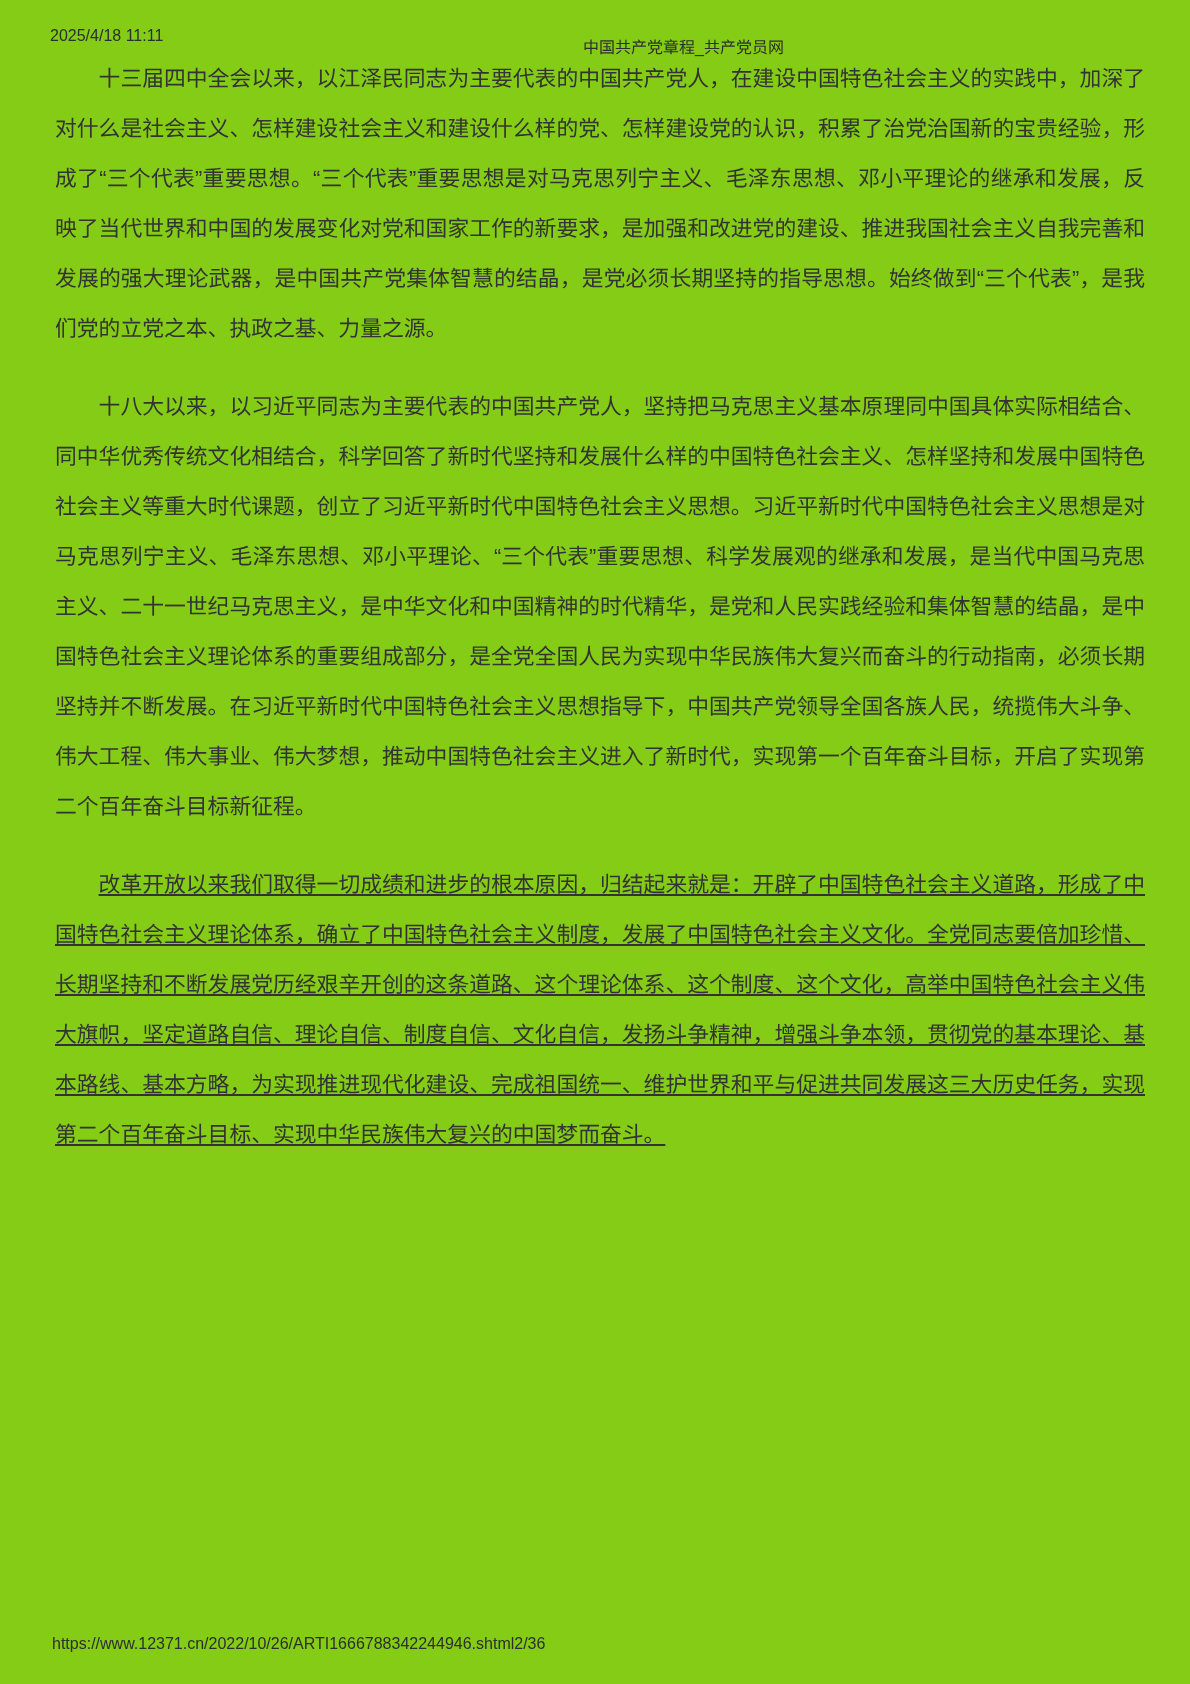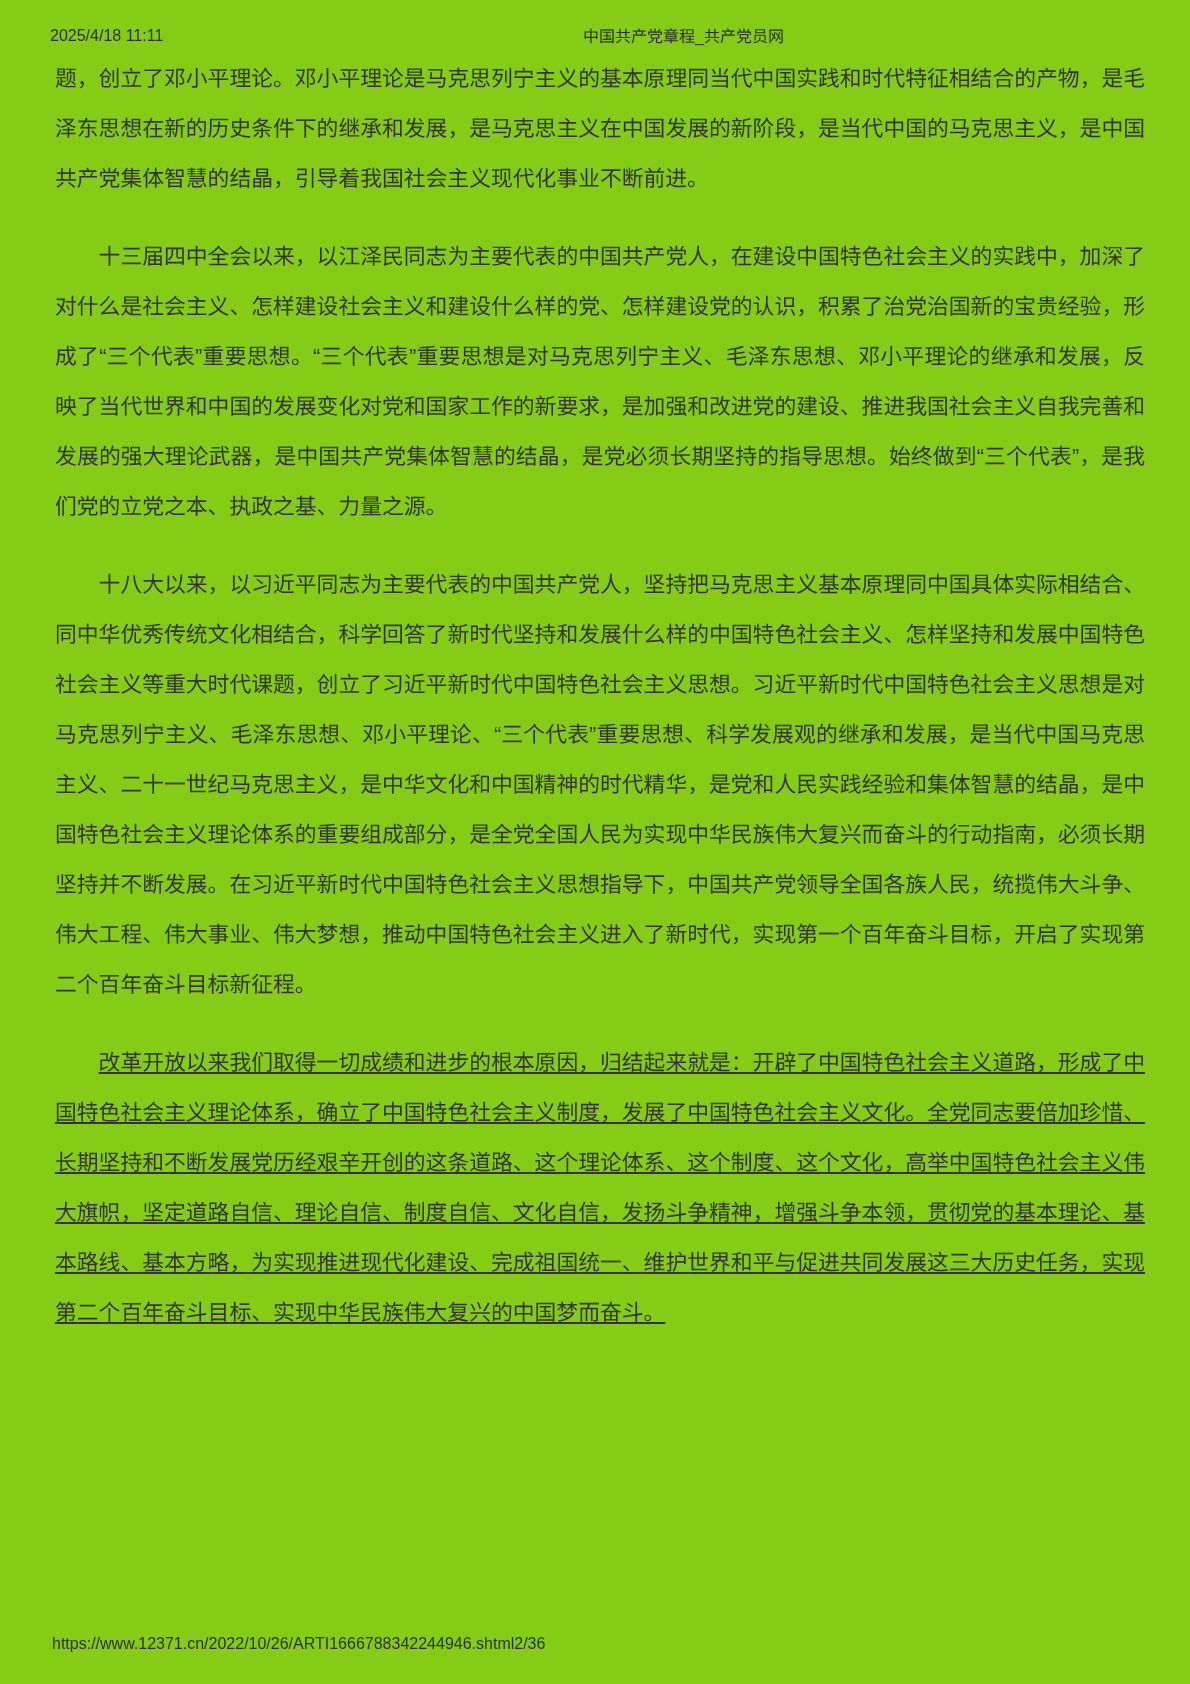--- a/index.html
+++ b/index.html
@@ -9,21 +9,21 @@
     background:#84cc16;
     font-family:"Liberation Sans","DejaVu Sans",sans-serif;
     color:#333333;
     overflow:hidden;
   }
   .print-header{
     position:absolute;top:26px;left:50px;right:45px;height:20px;
     font-size:16px;line-height:20px;color:#2e2e2e;white-space:nowrap;
   }
   .h-date{position:absolute;left:0;top:0;}
-  .h-title{position:absolute;left:533px;top:1px;}
+  .h-title{position:absolute;left:533px;top:12px;}
   .doc{
     position:absolute;top:54px;left:55px;width:1090px;
   }
   .doc p.para{
     margin:0 0 28px 0;
     font-size:21.8px;
     line-height:50px;
     text-align:justify;
     color:#333333;
     word-break:break-all;
@@ -40,21 +40,20 @@
 <body>
 
 <div class="page">
 
   <header class="print-header">
     <span class="h-date">2025/4/18 11:11</span>
     <span class="h-title">中国共产党章程_共产党员网</span>
   </header>
 
   <main class="doc">
-      <p class="para">题，创立了邓小平理论。邓小平理论是马克思列宁主义的基本原理同当代中国实践和时代特征相结合的产物，是毛泽东思想在新的历史条件下的继承和发展，是马克思主义在中国发展的新阶段，是当代中国的马克思主义，是中国共产党集体智慧的结晶，引导着我国社会主义现代化事业不断前进。</p>
       <p class="para indent">十三届四中全会以来，以江泽民同志为主要代表的中国共产党人，在建设中国特色社会主义的实践中，加深了对什么是社会主义、怎样建设社会主义和建设什么样的党、怎样建设党的认识，积累了治党治国新的宝贵经验，形成了“三个代表”重要思想。“三个代表”重要思想是对马克思列宁主义、毛泽东思想、邓小平理论的继承和发展，反映了当代世界和中国的发展变化对党和国家工作的新要求，是加强和改进党的建设、推进我国社会主义自我完善和发展的强大理论武器，是中国共产党集体智慧的结晶，是党必须长期坚持的指导思想。始终做到“三个代表”，是我们党的立党之本、执政之基、力量之源。</p>
       <p class="para indent">十八大以来，以习近平同志为主要代表的中国共产党人，坚持把马克思主义基本原理同中国具体实际相结合、同中华优秀传统文化相结合，科学回答了新时代坚持和发展什么样的中国特色社会主义、怎样坚持和发展中国特色社会主义等重大时代课题，创立了习近平新时代中国特色社会主义思想。习近平新时代中国特色社会主义思想是对马克思列宁主义、毛泽东思想、邓小平理论、“三个代表”重要思想、科学发展观的继承和发展，是当代中国马克思主义、二十一世纪马克思主义，是中华文化和中国精神的时代精华，是党和人民实践经验和集体智慧的结晶，是中国特色社会主义理论体系的重要组成部分，是全党全国人民为实现中华民族伟大复兴而奋斗的行动指南，必须长期坚持并不断发展。在习近平新时代中国特色社会主义思想指导下，中国共产党领导全国各族人民，统揽伟大斗争、伟大工程、伟大事业、伟大梦想，推动中国特色社会主义进入了新时代，实现第一个百年奋斗目标，开启了实现第二个百年奋斗目标新征程。</p>
       <p class="para indent">改革开放以来我们取得一切成绩和进步的根本原因，归结起来就是：开辟了中国特色社会主义道路，形成了中国特色社会主义理论体系，确立了中国特色社会主义制度，发展了中国特色社会主义文化。全党同志要倍加珍惜、长期坚持和不断发展党历经艰辛开创的这条道路、这个理论体系、这个制度、这个文化，高举中国特色社会主义伟大旗帜，坚定道路自信、理论自信、制度自信、文化自信，发扬斗争精神，增强斗争本领，贯彻党的基本理论、基本路线、基本方略，为实现推进现代化建设、完成祖国统一、维护世界和平与促进共同发展这三大历史任务，实现第二个百年奋斗目标、实现中华民族伟大复兴的中国梦而奋斗。</p>
     </main>
 
   <footer class="print-footer">
     <span class="f-url">https://www.12371.cn/2022/10/26/ARTI1666788342244946.shtml</span>
     <span class="f-page">2/36</span>
   </footer>
 

